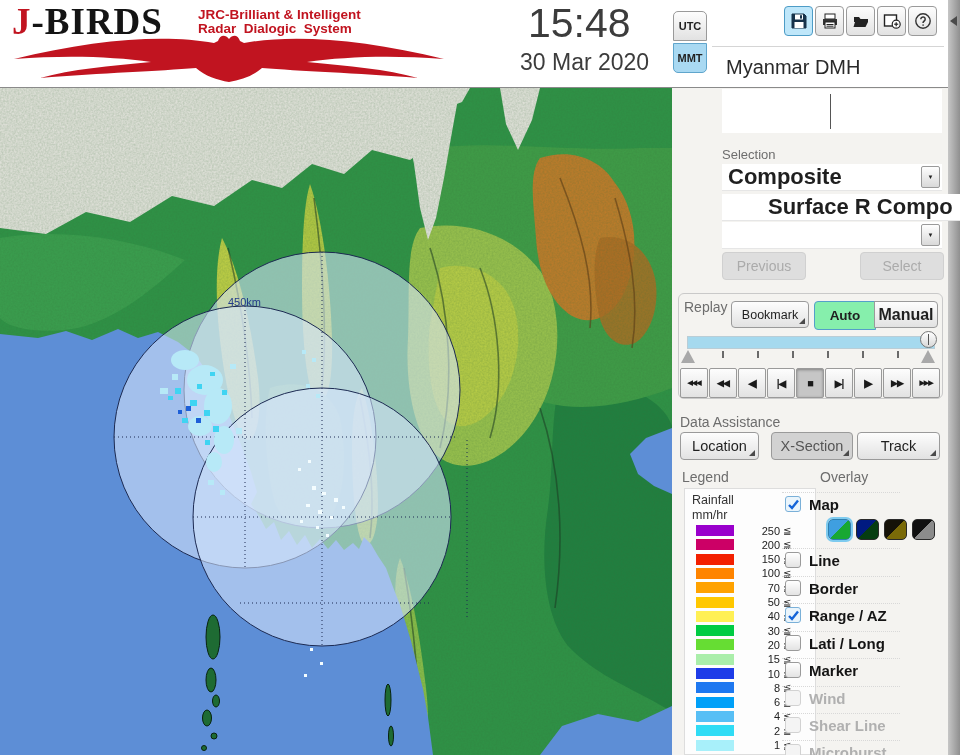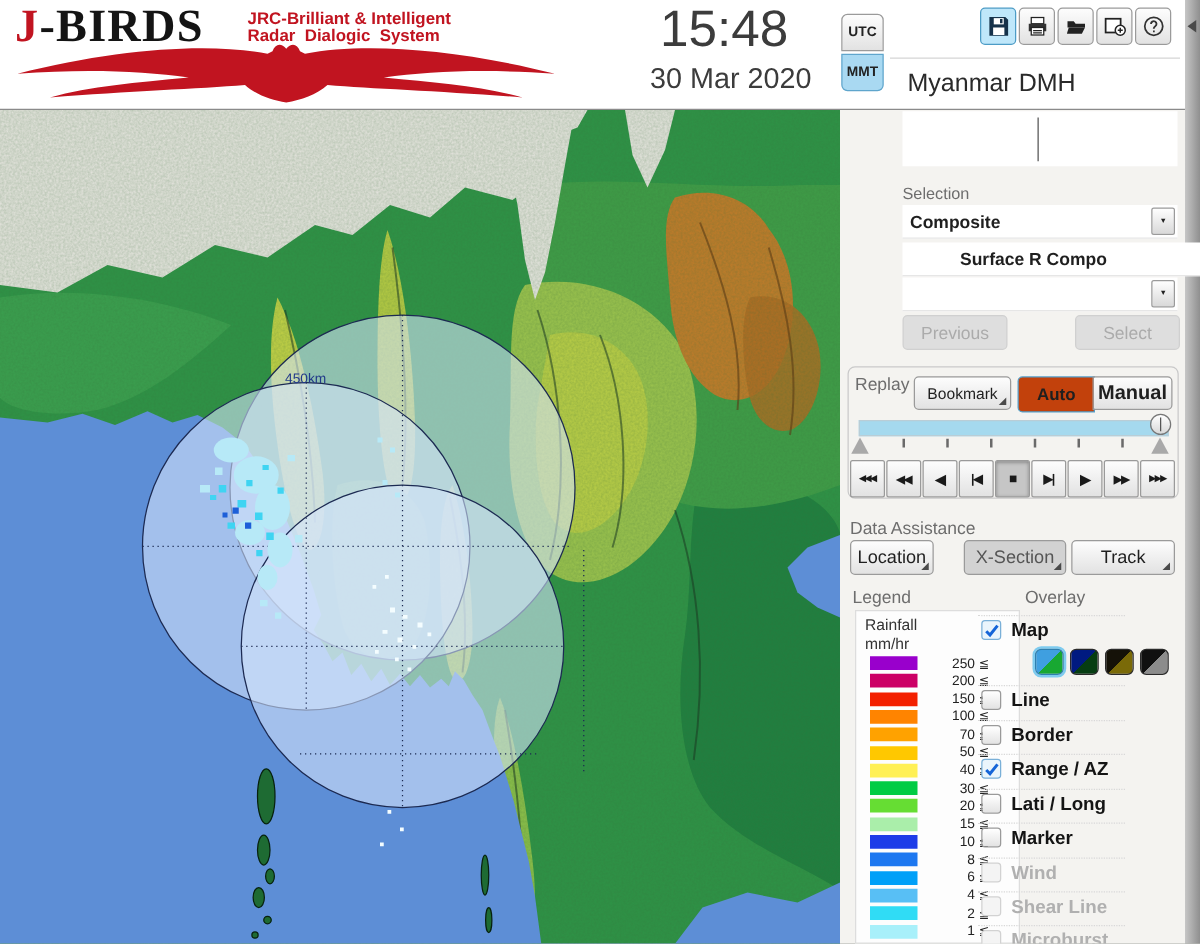--- a/index.html
+++ b/index.html
@@ -36,44 +36,44 @@
   #ztrack{position:absolute;left:14px;top:32px;width:5px;height:118px;background:linear-gradient(90deg,#bdbdbd,#e8e8e8);border:1px solid #999;border-radius:2px;}
   #zthumb{position:absolute;left:4px;top:124px;width:25px;height:12px;background:linear-gradient(#fcfcfc,#cfcfcf);border:1px solid #8e8e8e;border-radius:2px;}
   #zthumb::after{content:"";position:absolute;left:3px;right:3px;top:5px;height:1px;background:#9a9a9a;}
   
   #panel{left:672px;top:88px;width:276px;height:667px;background:#f4f3f0;}
   #qbox{left:722px;top:89px;width:220px;height:44px;background:#fff;}
   #qcursor{left:830px;top:94px;width:1px;height:35px;background:#555;}
   .plabel{color:#6d6d6d;font-size:13px;}
   #sel-label{left:722px;top:147px;}
   .ddrow{left:722px;width:220px;height:26px;background:#fff;border-bottom:1px solid #e6e6e6;display:flex;align-items:center;}
-  .ddrow .txt{font-size:14px;font-weight:bold;color:#1f1f1f;padding-left:6px;flex:1;}
+  .ddrow .txt{font-size:22px;font-weight:bold;color:#1f1f1f;padding-left:6px;flex:1;}
   .ddbtn{width:17px;height:20px;margin-right:2px;background:linear-gradient(#fefefe,#d9d9d9);border:1px solid #9a9a9a;border-radius:2px;
          display:flex;align-items:center;justify-content:center;font-size:6px;color:#222;}
   #dd1{top:164px;} #dd2{top:194px;padding-left:40px;} #dd3{top:222px;}
   .graybtn{width:82px;height:26px;background:#dedede;border:1px solid #d0d0d0;border-radius:4px;color:#ababab;font-size:14px;
            display:flex;align-items:center;justify-content:center;}
   #prev{left:722px;top:252px;} #selbtn{left:860px;top:252px;}
   #replaybox{left:678px;top:293px;width:265px;height:106px;border:1px solid #c9c9c9;border-radius:6px;box-sizing:border-box;}
   #replay-label{left:684px;top:299px;font-size:14px;}
   #bookmark{left:731px;top:301px;width:78px;height:27px;font-size:12.5px;color:#1f1f1f;position:absolute;}
-  #auto{left:814px;top:301px;width:60px;height:27px;background:#c2410c;border:1px solid #549fc9;border-radius:4px 0 0 4px;
+  #auto{left:814px;top:301px;width:60px;height:27px;background:#86efac;border:1px solid #549fc9;border-radius:4px 0 0 4px;
         font-size:13.5px;font-weight:bold;color:#1f1f1f;display:flex;align-items:center;justify-content:center;}
   #manual{left:874px;top:301px;width:64px;height:27px;border-radius:0 4px 4px 0;font-size:16px;font-weight:bold;color:#1f1f1f;}
   #strack{left:687px;top:336px;width:246px;height:11px;background:#a5d9ee;border:1px solid #b9cdd6;}
   #sthumb{left:920px;top:331px;width:17px;height:17px;background:linear-gradient(#fff,#d8d8d8);border:1px solid #777;border-radius:50%;box-sizing:border-box;}
   #sthumb::after{content:"";position:absolute;left:7px;top:2px;bottom:2px;width:1px;background:#555;}
   .tick{top:351px;width:2px;height:7px;background:#6a6a6a;}
   .tri-up{width:0;height:0;border-left:7px solid transparent;border-right:7px solid transparent;border-bottom:13px solid #a9a9a9;}
   #tleft{left:681px;top:350px;} #tright{left:921px;top:350px;}
   .pb{top:368px;width:28px;height:30px;border-radius:2px;font-size:10px;font-weight:bold;color:#1a1a1a;letter-spacing:-1px;padding:0;}
   .pb.pressed{background:#c6c6c6;box-shadow:inset 0 1px 3px rgba(0,0,0,.35);}
   #da-label{left:680px;top:414px;font-size:14px;}
   .dabtn{top:432px;height:28px;font-size:14.5px;color:#1f1f1f;position:absolute;}
-  #loc{left:680px;width:67px;} #xsec{left:771px;width:82px;background:#d2d2d2;color:#555;} #trk{left:857px;width:83px;}
+  #loc{left:680px;width:79px;} #xsec{left:771px;width:82px;background:#d2d2d2;color:#555;} #trk{left:857px;width:83px;}
   #legend-label{left:682px;top:469px;font-size:14px;} #overlay-label{left:820px;top:469px;font-size:14px;}
   #legendbox{left:684px;top:488px;width:132px;height:267px;background:#fdfdfd;border:1px solid #ddd;box-sizing:border-box;}
   #legtitle{left:692px;top:493px;font-size:12.5px;color:#333;line-height:15px;}
   .lrow{left:696px;width:110px;height:13px;display:flex;align-items:center;}
   .lsw{width:38px;height:11px;}
   .lval{width:46px;text-align:right;font-size:11px;color:#222;}
   .lte{font-size:10px;color:#222;padding-left:3px;}
   .orow{left:782px;width:118px;height:22px;display:flex;align-items:center;border-top:1px dotted #d8d8d8;text-align:right;}
   .cb{width:16px;height:16px;background:linear-gradient(#fff,#e3e3e3);border:1px solid #9a9a9a;border-radius:3px;margin-left:3px;position:relative;box-sizing:border-box;}
   .cb.on{border-color:#7ab0d8;background:#eaf5fc;}

